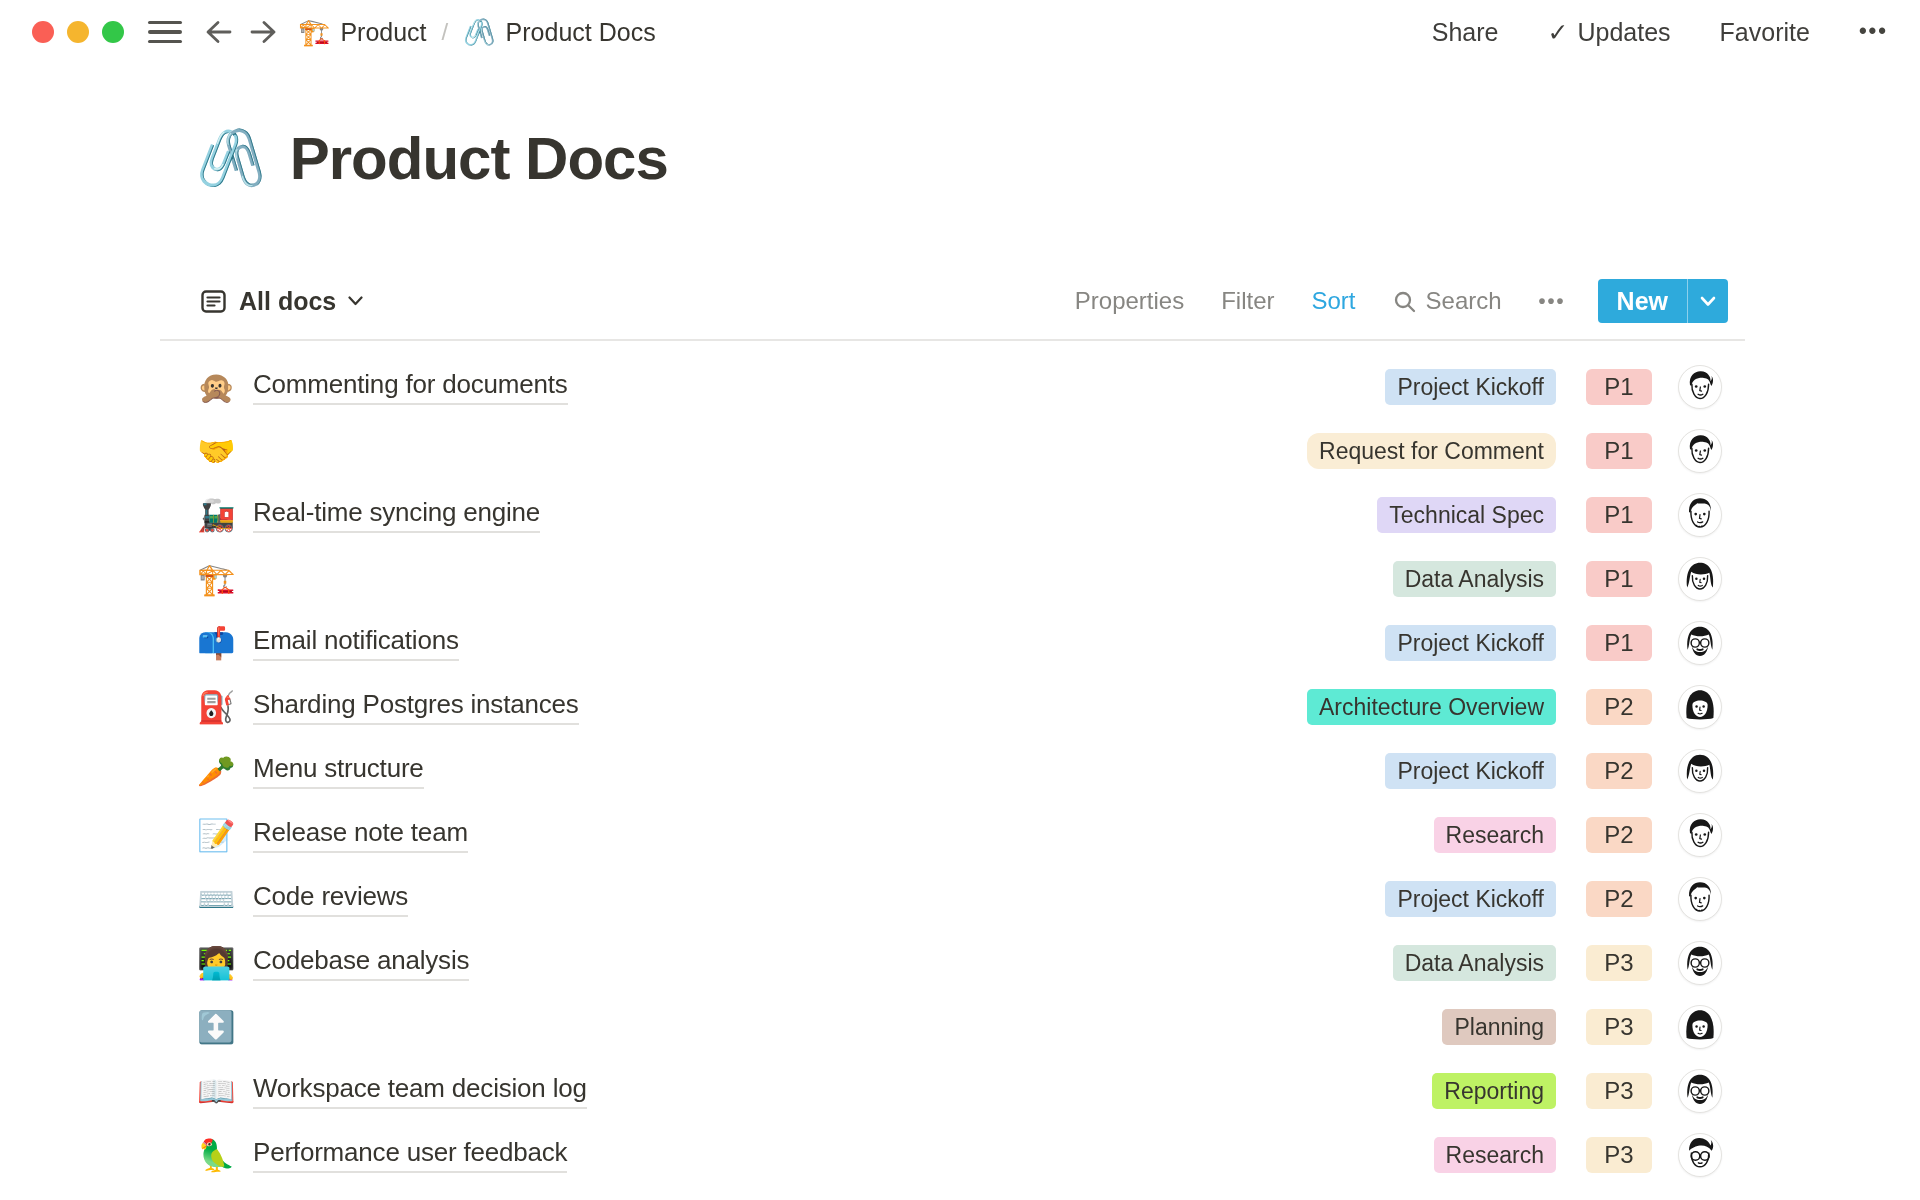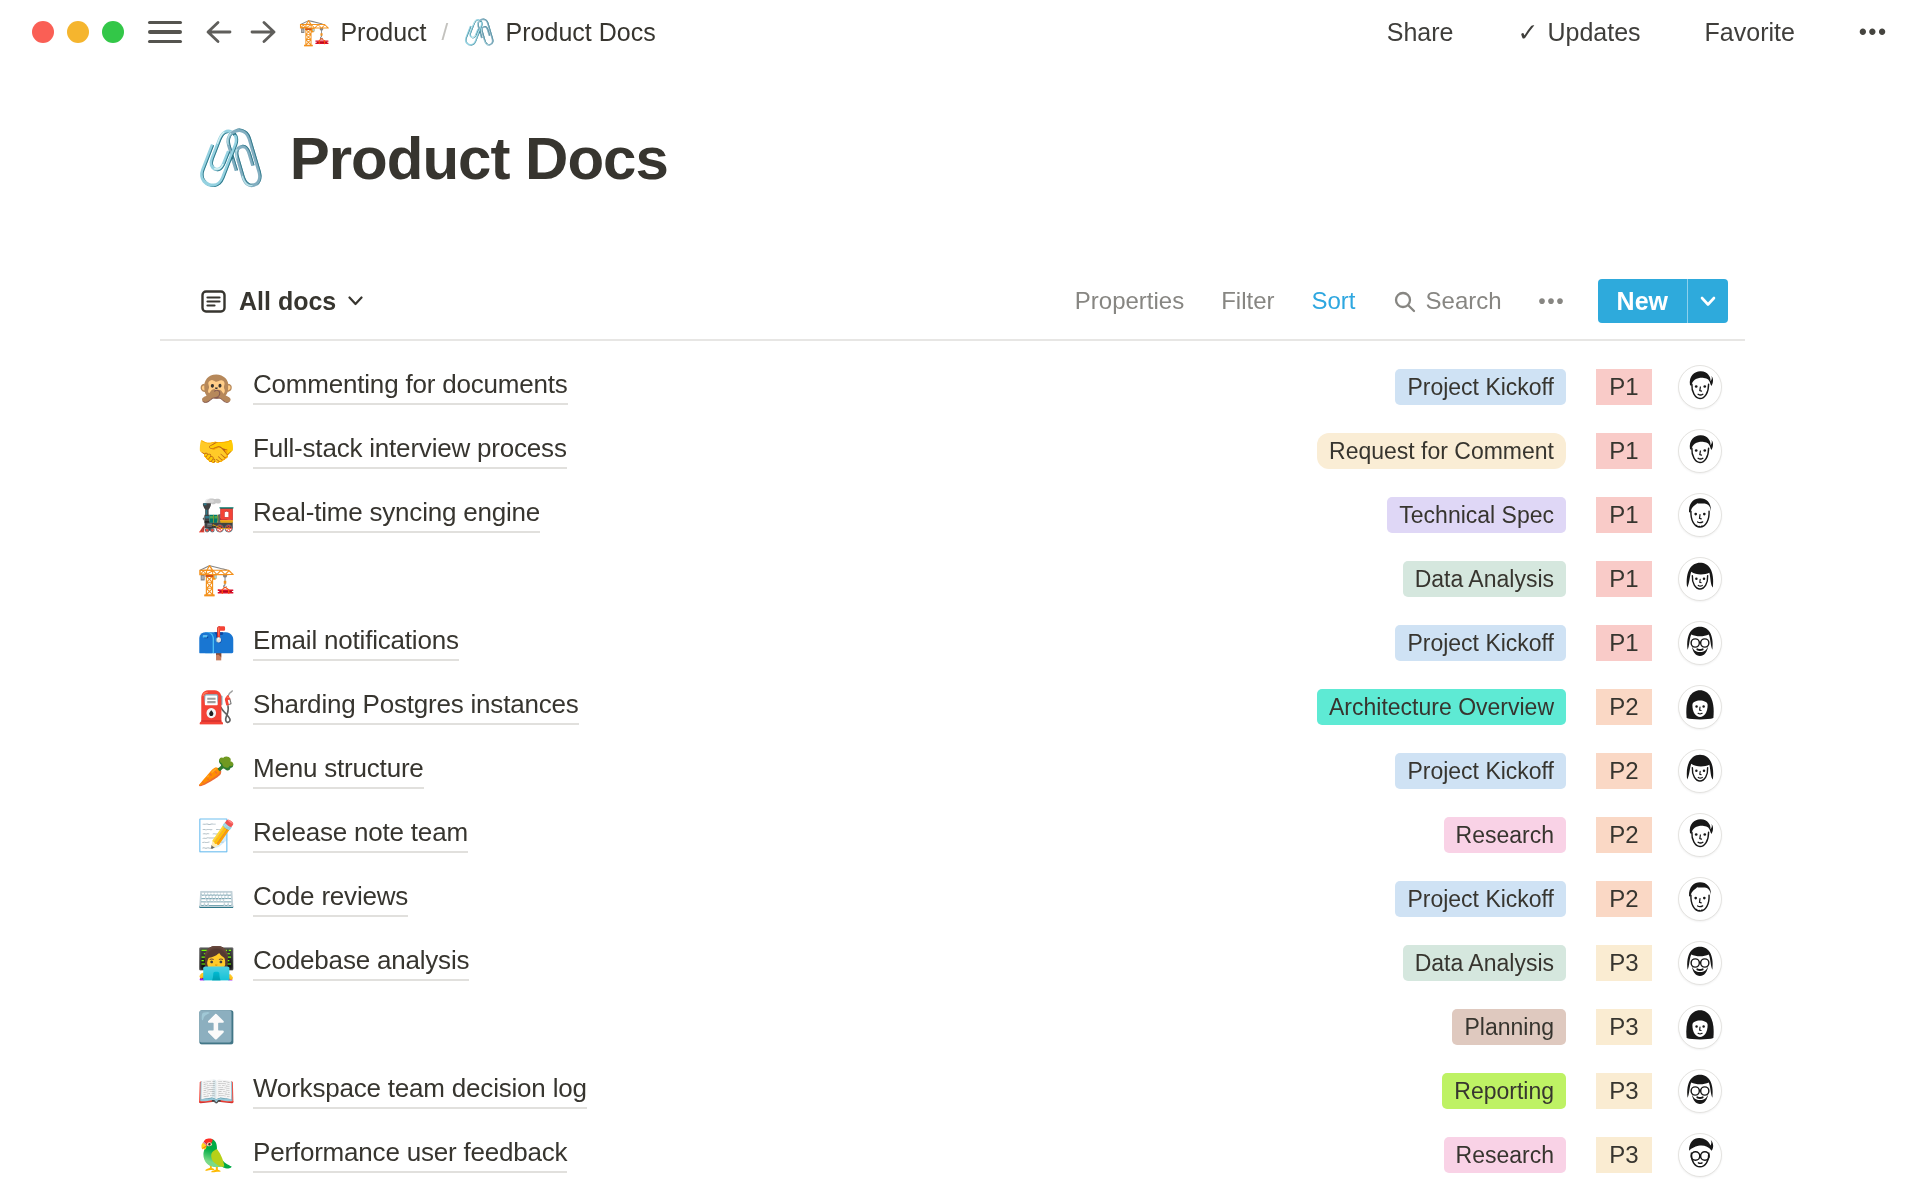--- a/index.html
+++ b/index.html
@@ -12,21 +12,21 @@
   .light { width:22px; height:22px; border-radius:50%; }
   .light.red{ background:#FA5F55; } .light.yellow{ background:#F5B52E; } .light.green{ background:#33C748; }
   .hamburger { margin-left:24px; width:34px; height:26px; display:flex; flex-direction:column; justify-content:center; gap:6px; cursor:pointer; }
   .hamburger span{ display:block; height:3.5px; background:#55544F; border-radius:2px; }
   .navarrows { display:flex; align-items:center; gap:14px; margin-left:22px; }
   .navarrow svg { display:block; }
   .crumbs { display:flex; align-items:center; margin-left:20px; font-size:25px; }
   .crumb { display:flex; align-items:center; gap:10px; cursor:pointer; }
   .crumb-icon { font-size:26px; line-height:1; }
   .crumb-sep { color:#C3C2BE; margin:0 15px; font-size:24px; }
-  .top-actions { margin-left:auto; display:flex; align-items:center; gap:64px; font-size:25px; color:#3F3E3B; }
+  .top-actions { margin-left:auto; display:flex; align-items:flex-start; gap:49px; font-size:25px; color:#3F3E3B; }
   .top-action { display:flex; align-items:center; gap:9px; cursor:pointer; }
   .top-more { letter-spacing:2px; font-weight:bold; color:#45443F; font-size:22px; }
 
   
   .main { width:1585px; margin:52px 0 0 160px; }
 
   .titleblock { display:flex; align-items:center; gap:24px; padding-left:36px; height:84px; }
   .page-emoji { font-size:56px; line-height:1; }
   .page-title { font-size:60px; font-weight:700; letter-spacing:-1px; color:#37352F; }
 
@@ -47,21 +47,21 @@
   .divider { margin-top:15px; border-top:2px solid #E7E6E4; }
 
   
   .doclist { padding-top:14px; }
   .row { height:64px; display:flex; align-items:center; padding:0 23px 0 36px; cursor:pointer; }
   .row-left { flex:1 1 auto; min-width:0; display:flex; align-items:center; gap:15px; }
   .row-emoji { flex:none; width:42px; text-align:center; font-size:31px; line-height:1; }
   .row-title { font-size:26px; font-weight:500; letter-spacing:-0.2px; color:#37352F;
     padding-bottom:3px; border-bottom:2px solid #E1E0DD; white-space:nowrap; }
   .tag { flex:none; padding:3px 12px; border-radius:5px; font-size:23px; line-height:30px; color:#37352F; white-space:nowrap; }
-  .pri { flex:none; width:56px; height:36px; margin-left:30px; border-radius:0;
+  .pri { flex:none; width:66px; height:36px; margin-left:30px; border-radius:6px;
     display:flex; align-items:center; justify-content:center; font-size:24px; color:#37352F;text-align:center; }
   .avatar { flex:none; width:44px; height:44px; margin-left:26px; border-radius:50%;
     border:1px solid #E4E3E0; box-shadow:0 1px 2px rgba(0,0,0,0.06); overflow:hidden; background:#fff; }
   .avatar svg { display:block; width:100%; height:100%; }
 </style>
 </head>
 <body>
 
 <svg width="0" height="0" style="position:absolute" aria-hidden="true">
   <defs>
@@ -224,21 +224,20 @@
       <span class="avatar">
           <svg viewBox="0 0 44 44">
             <use href="#av-man1"></use>
           </svg>
         </span>
     </div>
 
     <div class="row">
       <div class="row-left">
         <span class="row-emoji">🤝</span>
-        <span class="row-title">Full-stack interview process</span>
       </div>
       <span class="tag" style="background-color: rgb(250, 237, 213); border-radius: 12px;">Request for Comment</span>
       <span class="pri" style="background-color: rgb(249, 203, 200);">P1</span>
       <span class="avatar">
           <svg viewBox="0 0 44 44">
             <use href="#av-man1"></use>
           </svg>
         </span>
     </div>
 

